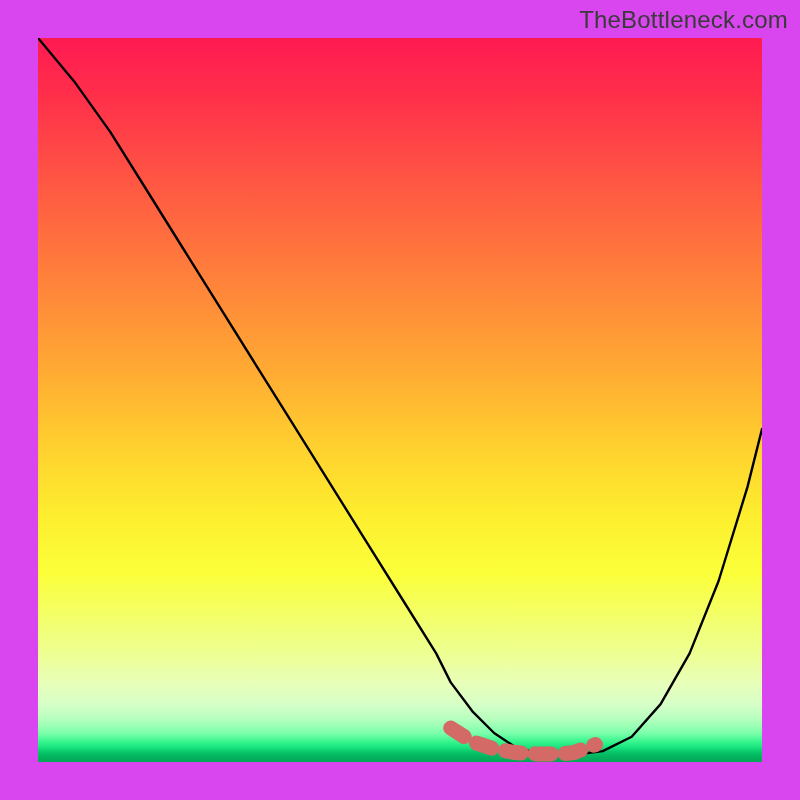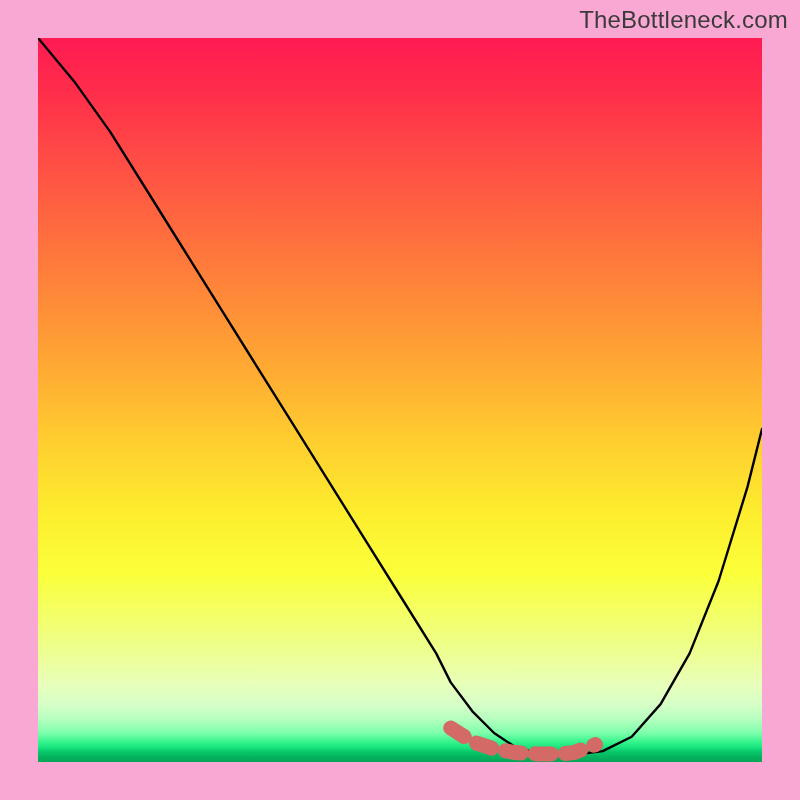--- a/index.html
+++ b/index.html
@@ -8,21 +8,21 @@
     width: 800px;
     height: 800px;
     background: #000;
     overflow: hidden;
     font-family: Arial, Helvetica, sans-serif;
   }
   .frame {
     position: relative;
     width: 800px;
     height: 800px;
-    background: #f9a8d4;
+    background: #d946ef;
   }
   .watermark {
     position: absolute;
     top: 6px;
     right: 12px;
     color: #3a3a3a;
     font-size: 24px;
     font-weight: 500;
     letter-spacing: 0.2px;
     user-select: none;

